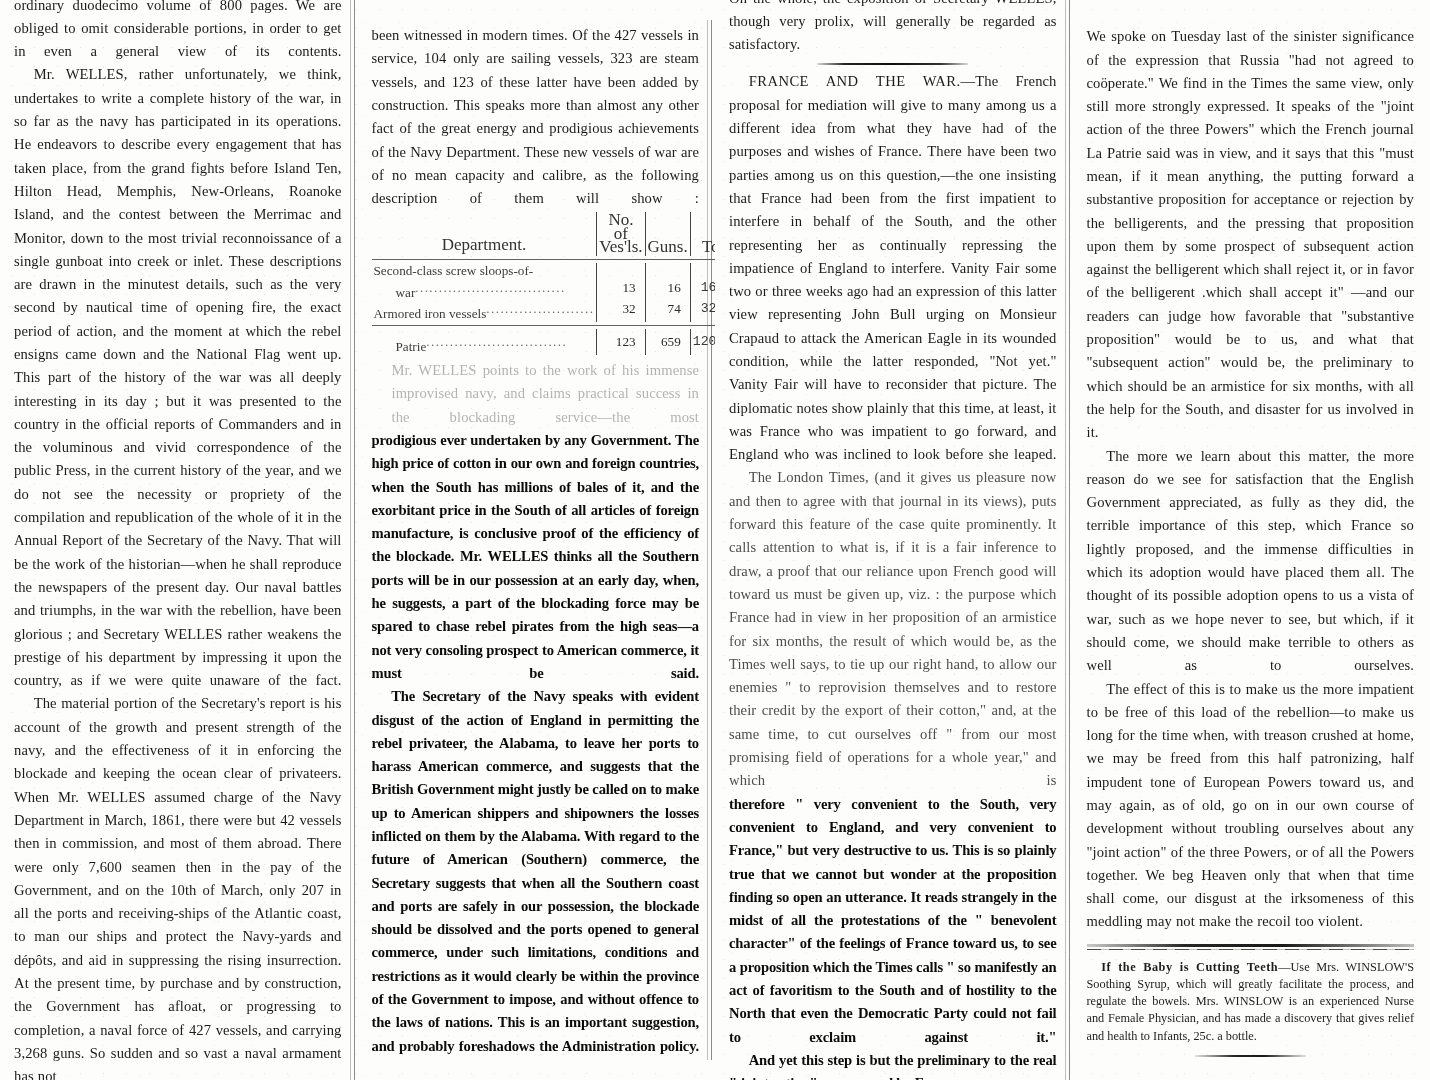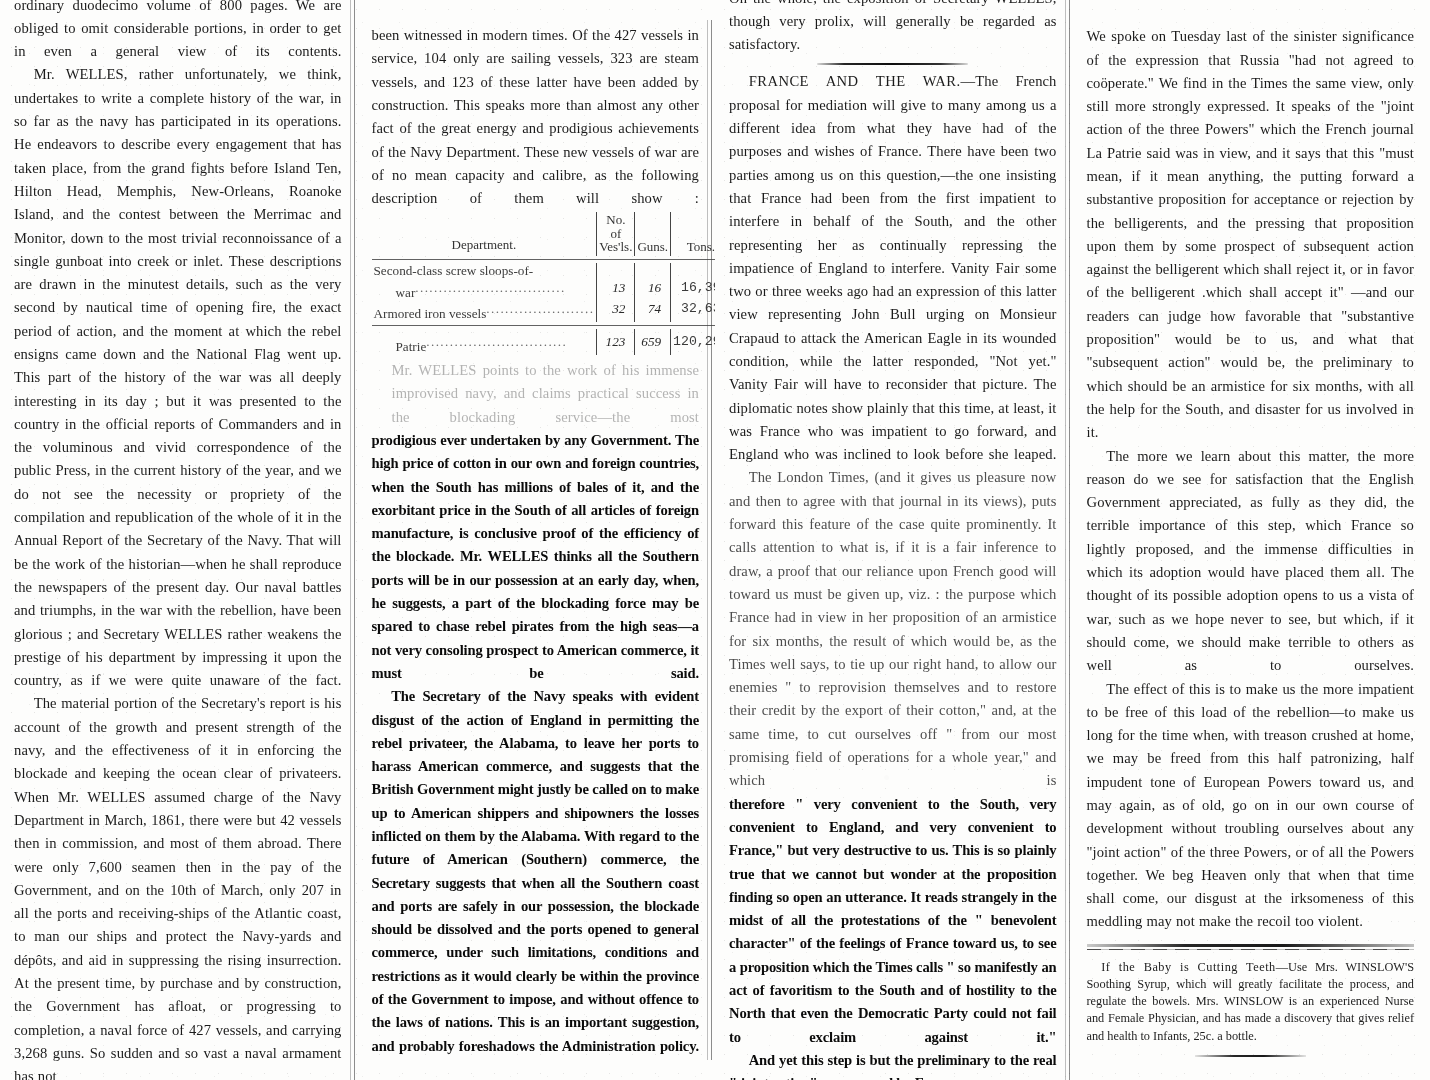--- a/index.html
+++ b/index.html
@@ -123,37 +123,37 @@
   .tbl {
     width: 100%;
     border-collapse: collapse;
     font-size: 13.2px;
     line-height: 16.6px;
     margin: 2px 0 4px 0;
     color: #2a2a2a;
   }
   .tbl th {
     font-weight: normal;
-    font-size: 13px;
+    font-size: 17px;
     line-height: 13.5px;
     padding: 1px 2px 2px 2px;
     vertical-align: bottom;
     text-align: center;
     color: #333;
   }
   .tbl th.desc { text-align: center; padding-bottom: 4px; }
   .tbl td { padding: 0 2px; vertical-align: top; }
   .tbl td.d {
     text-align: left;
     color: #3c3c3c;
     position: relative;
     white-space: nowrap;
     overflow: hidden;
   }
-  .tbl td.n { text-align: right; padding-right: 9px; white-space: nowrap; font-style: italic; }
+  .tbl td.n { text-align: right; padding-right: 9px; white-space: nowrap; }
   .tbl td.t { text-align: right; padding-right: 2px; white-space: nowrap; color:#3a3a3a;font-family:Liberation Mono, monospace;}
   .tbl tr.totrow td { padding-top: 5px; }
   .tbl .vsep { border-left: 1px solid #444; }
   .hrule td { padding: 0; }
   .hrule .bar {
     height: 1px;
     background: #3b3b3b;
     opacity: .8;
     margin: 3px 0;
   }
@@ -170,21 +170,21 @@
   
   .ad {
     font-size: 12.3px;
     line-height: 17.2px;
     text-align: justify;
     text-align-last: left;
     color: #1d1d1d;
     margin: 0;
     text-indent: 1.2em;
   }
-  .ad b { font-weight: normal; letter-spacing: .5px; }
+  .ad b { font-weight: bold; letter-spacing: .5px; }
   .ad-rule-top {
     height: 3px;
     width: 100%;
     margin: 10px 0 2px 0;
     background:
       linear-gradient(to right, rgba(0,0,0,.2) 0%, rgba(0,0,0,.85) 30%,
       rgba(0,0,0,.9) 60%, rgba(0,0,0,.25) 100%);
   }
   .ad-rule-thin {
     height: 1px;

